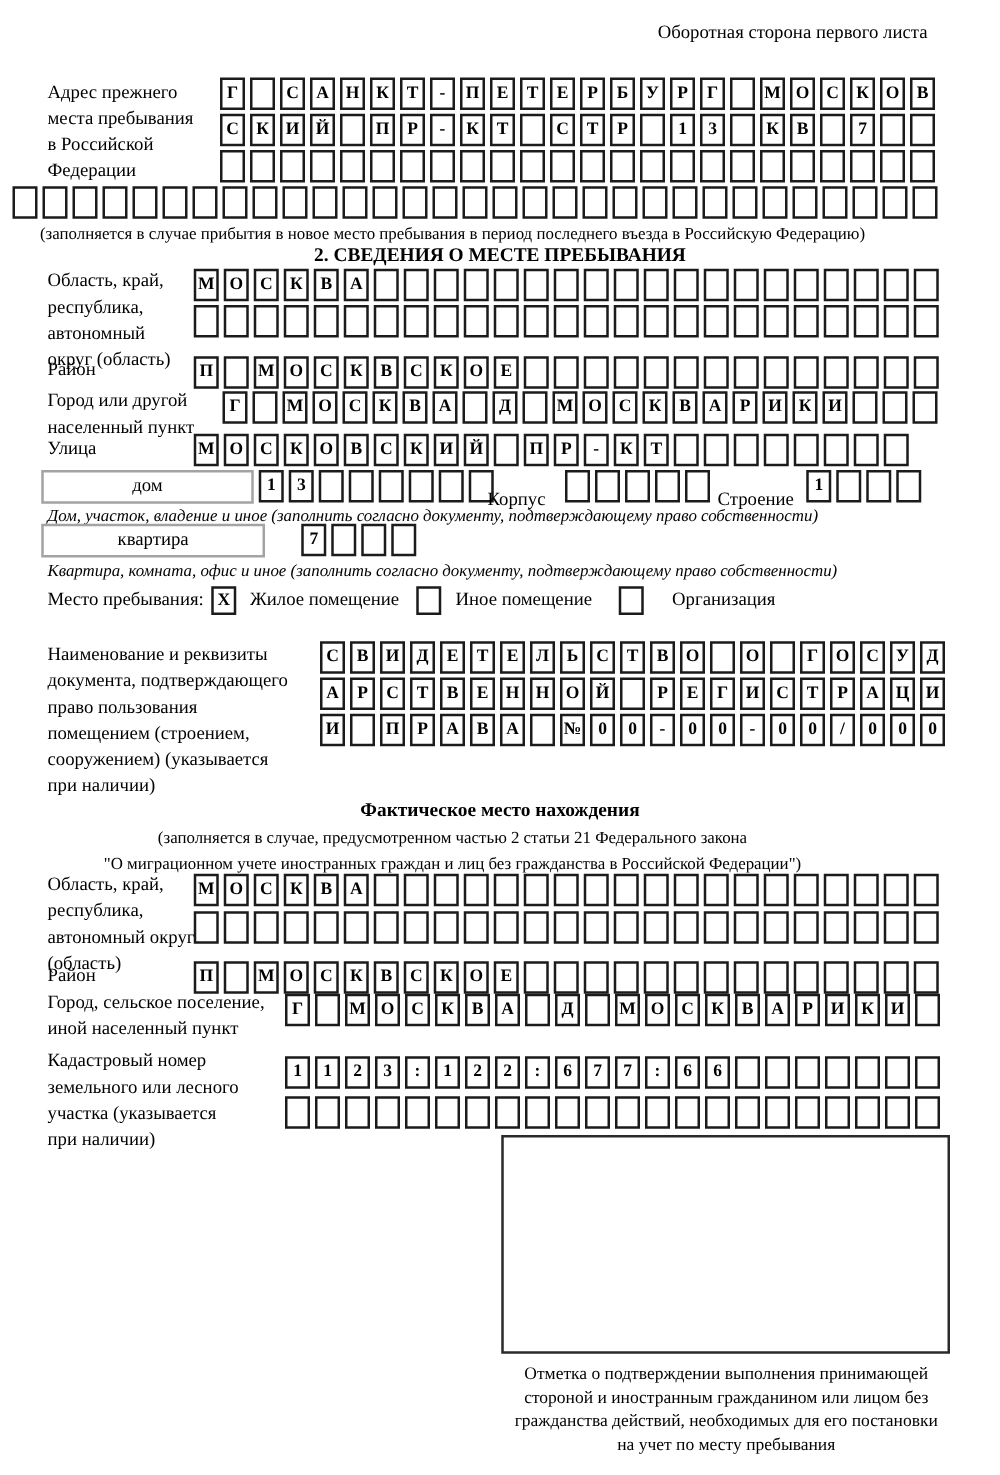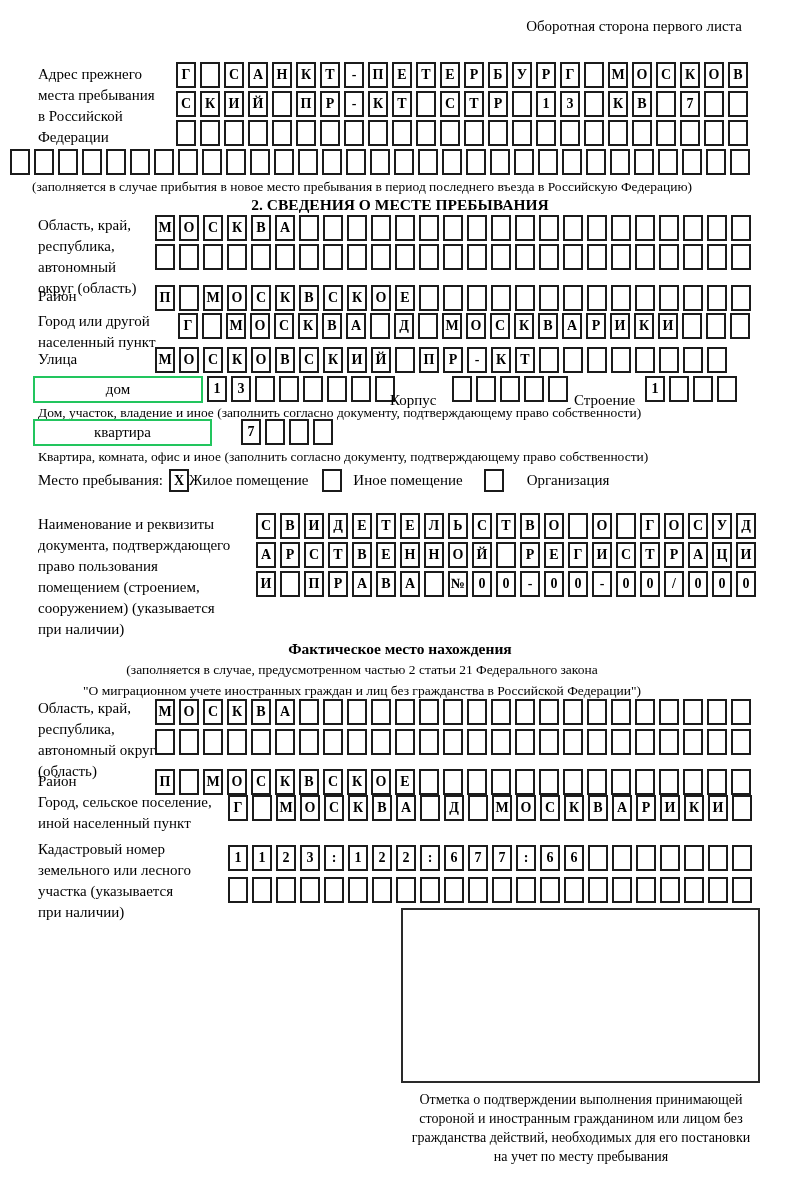--- a/index.html
+++ b/index.html
@@ -5,23 +5,23 @@
   html,body{margin:0;padding:0;background:#fff;}
   .page{position:relative;width:800px;height:1180px;background:#ffffff;color:#000;
         font-family:"Liberation Serif", serif;overflow:hidden;}
   .hdr{position:absolute;top:18px;left:0;width:742px;text-align:right;font-size:15px;}
   .label{position:absolute;font-size:15px;line-height:21px;white-space:pre-line;}
   .inline-label{position:absolute;font-size:15px;margin-top:12px;}
   .cellrow{position:absolute;display:flex;}
   .cell{width:20px;height:26px;box-sizing:border-box;border:2px solid #1b1b1b;margin-right:4px;
         display:flex;align-items:center;justify-content:center;font-size:14px;font-weight:bold;flex:0 0 auto;}
   .note{position:absolute;left:0;width:724px;text-align:center;font-size:13.5px;line-height:21px;white-space:pre-line;}
-  .lnote{position:absolute;font-size:13.5px;}
+  .lnote{position:absolute;font-size:13.5px;font-style:italic;}
   .title{position:absolute;left:0;width:800px;text-align:center;font-size:15.5px;font-weight:bold;}
-  .fieldbox{position:absolute;height:27px;box-sizing:border-box;border:2px solid #22c55e;
+  .fieldbox{position:absolute;height:27px;box-sizing:border-box;border:2px solid #a3a3a3;
         display:flex;align-items:center;justify-content:center;font-size:15px;}
   .stayrow{position:absolute;display:flex;align-items:center;font-size:15px;}
   .checkbox{width:20px;height:23px;box-sizing:border-box;border:2px solid #1b1b1b;
         display:flex;align-items:center;justify-content:center;font-size:14px;font-weight:bold;flex:0 0 auto;}
   .stamp{position:absolute;left:401px;top:908px;width:359px;height:175px;border:2px solid #2a2a2a;box-sizing:border-box;background:#fff;}
   .caption{position:absolute;left:385px;top:1090px;width:392px;text-align:center;font-size:14px;line-height:19px;white-space:pre-line;}
 </style>
 </head>
 <body>
 
@@ -326,21 +326,21 @@
       <div class="cell">7</div>
       <div class="cell"></div>
       <div class="cell"></div>
       <div class="cell"></div>
     </div>
   <div class="lnote" style="left:38px;top:449px">Квартира, комната, офис и иное (заполнить согласно документу, подтверждающему право собственности)</div>
 
   <div class="stayrow" style="left:38px;top:469px">
     <span>Место пребывания:</span>
     <span class="checkbox" style="margin-left:6px">X</span>
-    <span style="">Жилое помещение</span>
+    <span style="margin-left:11px">Жилое помещение</span>
     <span class="checkbox" style="margin-left:14px"></span>
     <span style="margin-left:11px">Иное помещение</span>
     <span class="checkbox" style="margin-left:21px"></span>
     <span style="margin-left:23px">Организация</span>
   </div>
 
   <div class="label" style="left:38px;top:514px">Наименование и реквизиты
 документа, подтверждающего
 право пользования
 помещением (строением,

